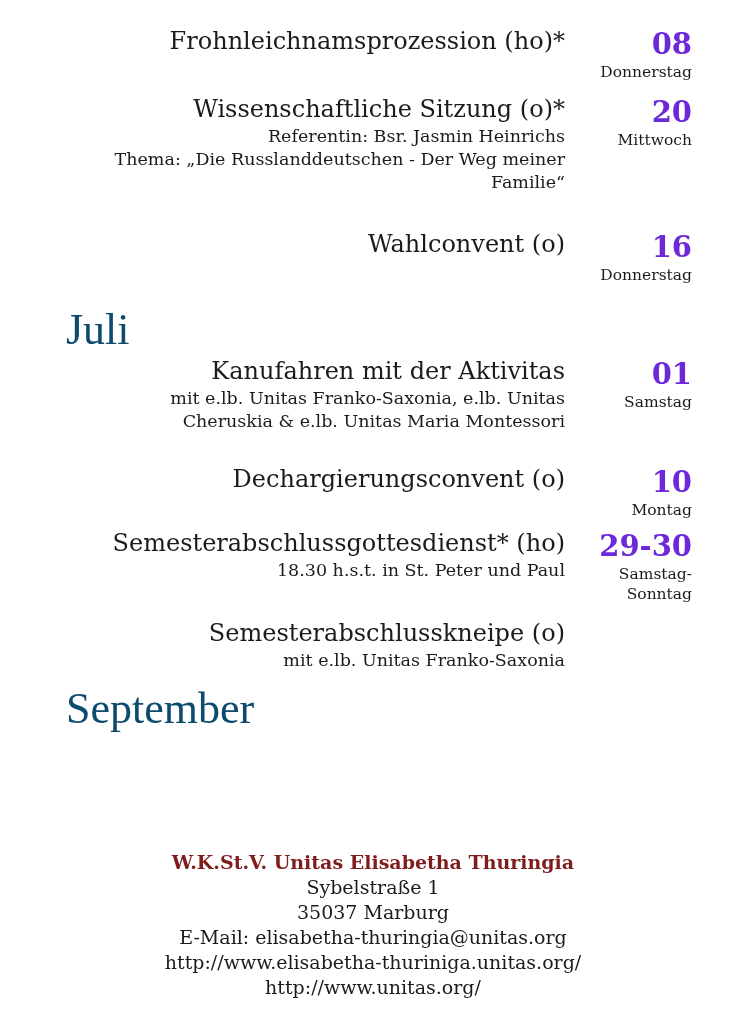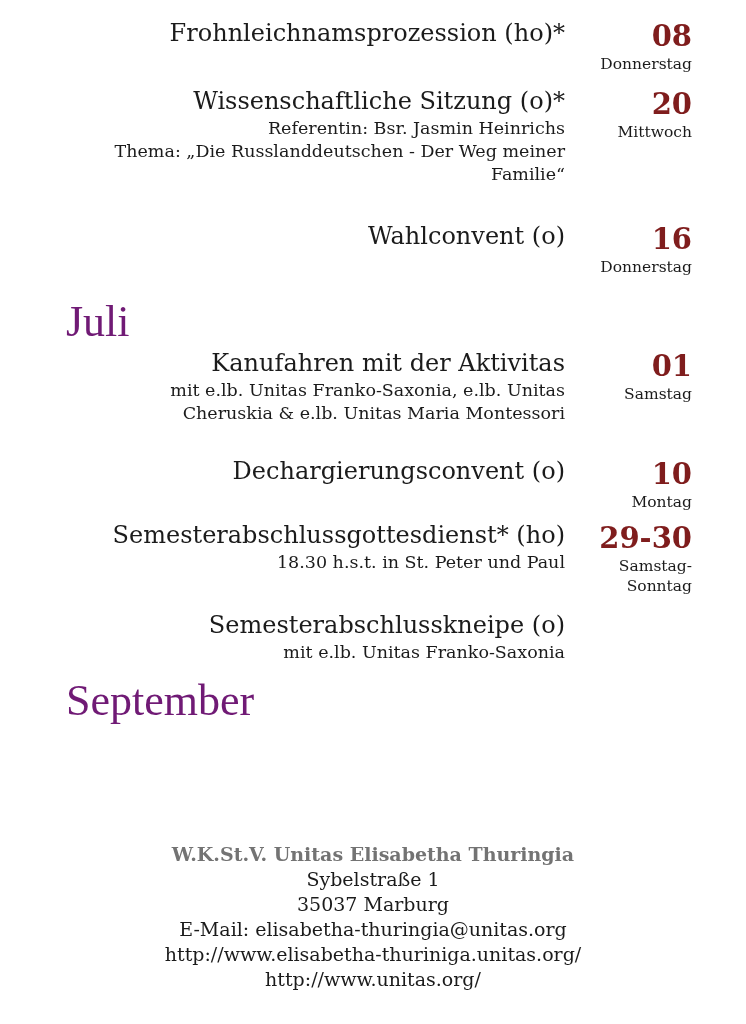--- a/index.html
+++ b/index.html
@@ -5,21 +5,21 @@
   html, body {
     margin: 0;
     padding: 0;
     background: #ffffff;
   }
   .page {
     position: relative;
     width: 746px;
     height: 1024px;
     box-sizing: border-box;
-    padding-top: 18px;
+    padding-top: 26px;
     background: #ffffff;
     color: #1b1b1b;
     font-family: "DejaVu Serif", serif;
     overflow: hidden;
   }
   .event-row {
     display: flex;
     align-items: flex-start;
   }
   .event-main {
@@ -40,52 +40,52 @@
     line-height: 31px;
   }
   .event-detail {
     font-size: 17.5px;
     line-height: 23px;
   }
   .event-date {
     font-size: 29px;
     line-height: 36px;
     font-weight: bold;
-    color: #7f1d1d;
+    color: #6d28d9;
   }
   .event-day {
     font-size: 15.5px;
     line-height: 20px;
     max-width: 95px;
     margin-left: auto;
   }
   .month-heading {
     font-family: "Liberation Serif", serif;
     font-size: 44px;
     line-height: 46px;
     padding-left: 66px;
-    color: #701a75;
+    color: #0c4a6e;
   }
   .mt12  { margin-top: 12px; justify-content: space-between; }
   .mt35  { margin-top: 35px; }
   .mt22  { margin-top: 22px; }
   .mt3   { margin-top: 3px;  }
   .mt31  { margin-top: 31px; }
   .mt8   { margin-top: 8px;  }
   .mt14  { margin-top: 14px; }
   .footer {
     margin-top: 118px;
     text-align: center;
     font-size: 19px;
     line-height: 25px;
     color: #1b1b1b;
   }
   .footer-org {
     font-weight: bold;
-    color: #737373;
+    color: #7f1d1d;
   }
 </style>
 </head>
 <body>
 
 <div class="page">
 
   <div class="event-row">
     <div class="event-main">
       <div class="event-title">Frohnleichnamsprozession (ho)*</div>

